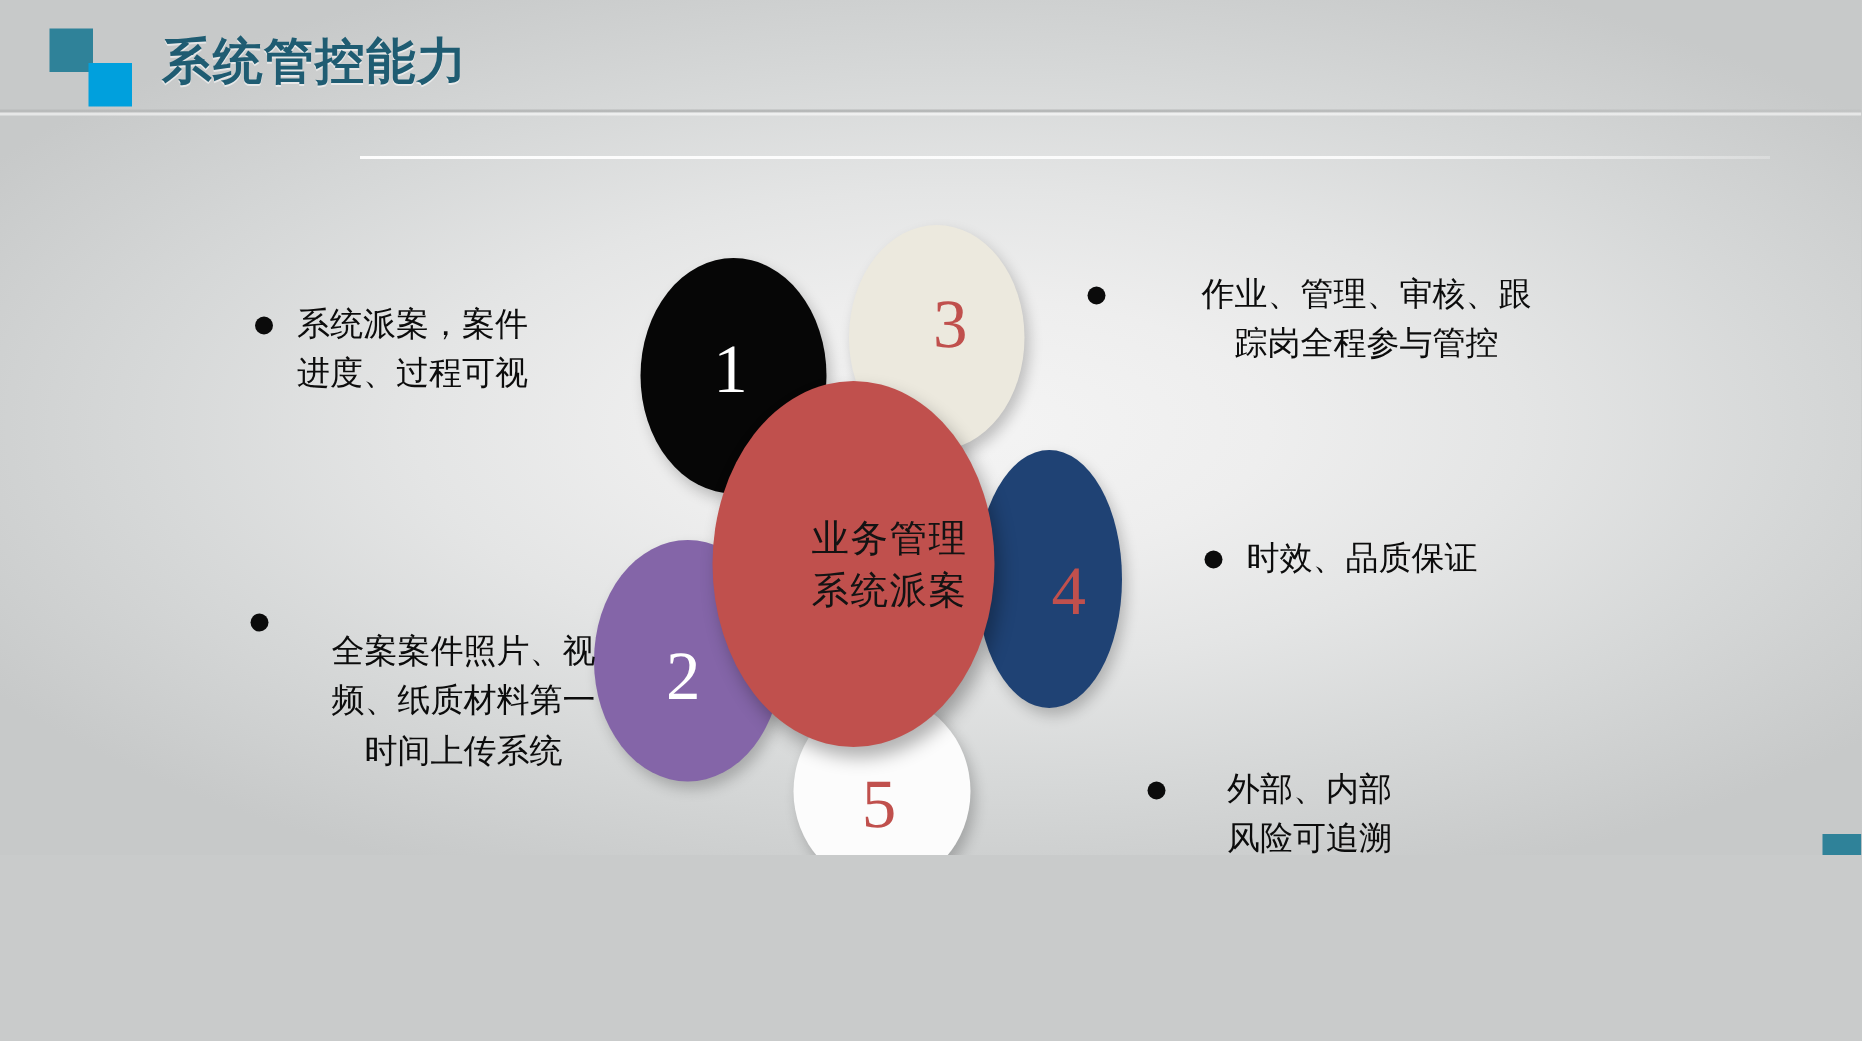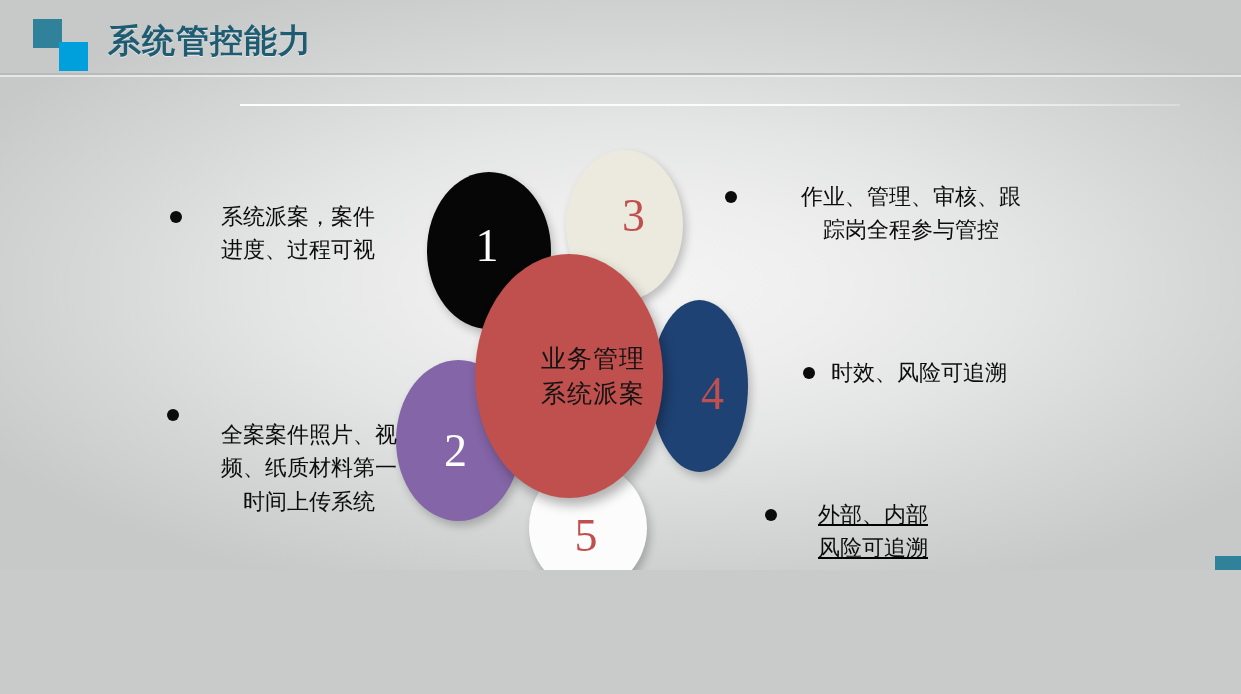--- a/index.html
+++ b/index.html
@@ -153,32 +153,32 @@
   }
   .bullet .btext {
     font-family: "DejaVu Sans", "Liberation Sans", sans-serif;
     font-size: 22px;
     line-height: 1.52;
     color: #0c0c0c;
     white-space: pre-line;
   }
 
   .bullet.b1 { left: 170px; top: 200px; width: 250px; }
-  .bullet.b1 .btext { text-align: center; width: 200px; }
+  .bullet.b1 .btext { width: 200px; }
 
   .bullet.b2 { left: 167px; top: 398px; width: 262px; }
   .bullet.b2 .btext { text-align: center; width: 228px; margin-top: 20px; }
 
   .bullet.b3 { left: 725px; top: 180px; width: 330px; justify-content: space-between; }
   .bullet.b3 .btext { text-align: center; width: 288px; }
 
   .bullet.b4 { left: 803px; top: 356px; width: 250px; }
   .bullet.b4 .btext { text-align: left; }
 
-  .bullet.b5 { left: 765px; top: 498px; width: 250px; text-decoration: underline; }
+  .bullet.b5 { left: 765px; top: 510px; width: 250px; }
   .bullet.b5 .btext { text-align: center; width: 160px; }
 </style>
 </head>
 <body>
 
 <div id="slide">
 
   <div class="deco-sq teal"></div>
   <div class="deco-sq blue"></div>
   <div class="slide-title">系统管控能力</div>
@@ -229,21 +229,21 @@
   </div>
 
   <div class="bullet b3">
     <span class="dot"></span>
     <span class="btext">作业、管理、审核、跟
 踪岗全程参与管控</span>
   </div>
 
   <div class="bullet b4">
     <span class="dot"></span>
-    <span class="btext">时效、风险可追溯</span>
+    <span class="btext">时效、品质保证</span>
   </div>
 
   <div class="bullet b5">
     <span class="dot"></span>
     <span class="btext">外部、内部
 风险可追溯</span>
   </div>
 
   <div class="corner-bar teal"></div>
   <div class="corner-bar blue"></div>

